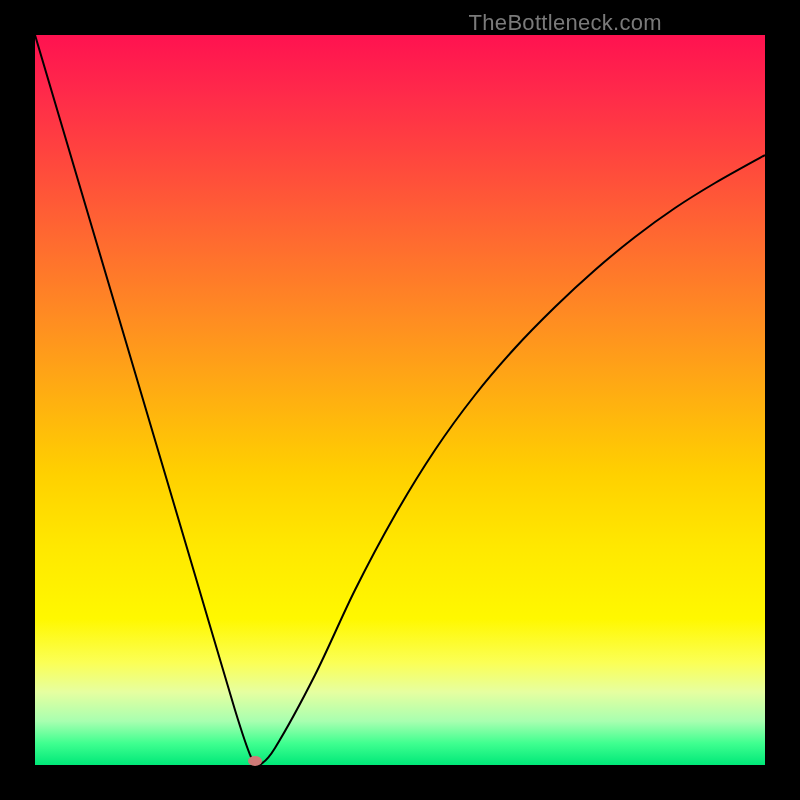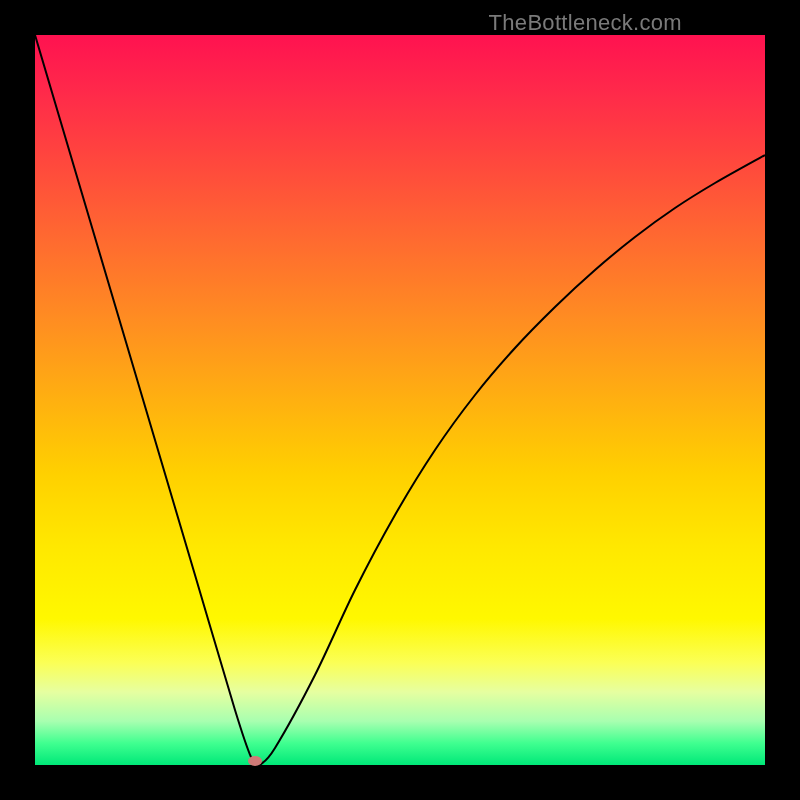--- a/index.html
+++ b/index.html
@@ -59,21 +59,21 @@
     position: absolute;
     width: 14px;
     height: 10px;
     border-radius: 50%;
     background: #cf7a77;
   }
 </style>
 </head>
 <body>
 
-<div class="frame" id="frame" style="width: 680px; height: 800px; padding-left: 20px;">
+<div class="frame" id="frame" style="width: 680px; height: 800px;">
   <div class="plot-area" id="plot" style="width: 730px; height: 730px;">
     <svg class="curve" id="curve-svg" width="730" height="730" viewBox="0 0 730 730">
         <path d="M 0 0 C 6.67 22.50, 26.67 90.00, 40 135 C 53.33 180.00, 66.67 225.00, 80 270 C 93.33 315.00, 106.67 360.00, 120 405 C 133.33 450.00, 146.67 495.00, 160 540 C 173.33 585.00, 190.67 644.67, 200 675 C 209.33 705.33, 211.83 712.83, 216 722 C 220.17 731.17, 223.50 728.67, 225 730 L 225 730 C 227.50 727.17, 230.83 728.00, 240 713 C 249.17 698.00, 266.67 666.33, 280 640 C 293.33 613.67, 306.67 581.67, 320 555 C 333.33 528.33, 346.67 503.33, 360 480 C 373.33 456.67, 386.67 435.00, 400 415 C 413.33 395.00, 426.67 377.00, 440 360 C 453.33 343.00, 466.67 327.67, 480 313 C 493.33 298.33, 506.67 285.00, 520 272 C 533.33 259.00, 546.67 246.67, 560 235 C 573.33 223.33, 586.67 212.33, 600 202 C 613.33 191.67, 626.67 182.00, 640 173 C 653.33 164.00, 665.00 156.83, 680 148 C 695.00 139.17, 721.67 124.67, 730 120" fill="none" stroke="#000" stroke-width="2"></path>
       </svg>
     <div class="marker" id="marker" style="left: 213px; top: 721px; background: rgb(207, 122, 119);"></div>
   </div>
   <div class="watermark">TheBottleneck.com</div>
 </div>
 
 </body></html>

